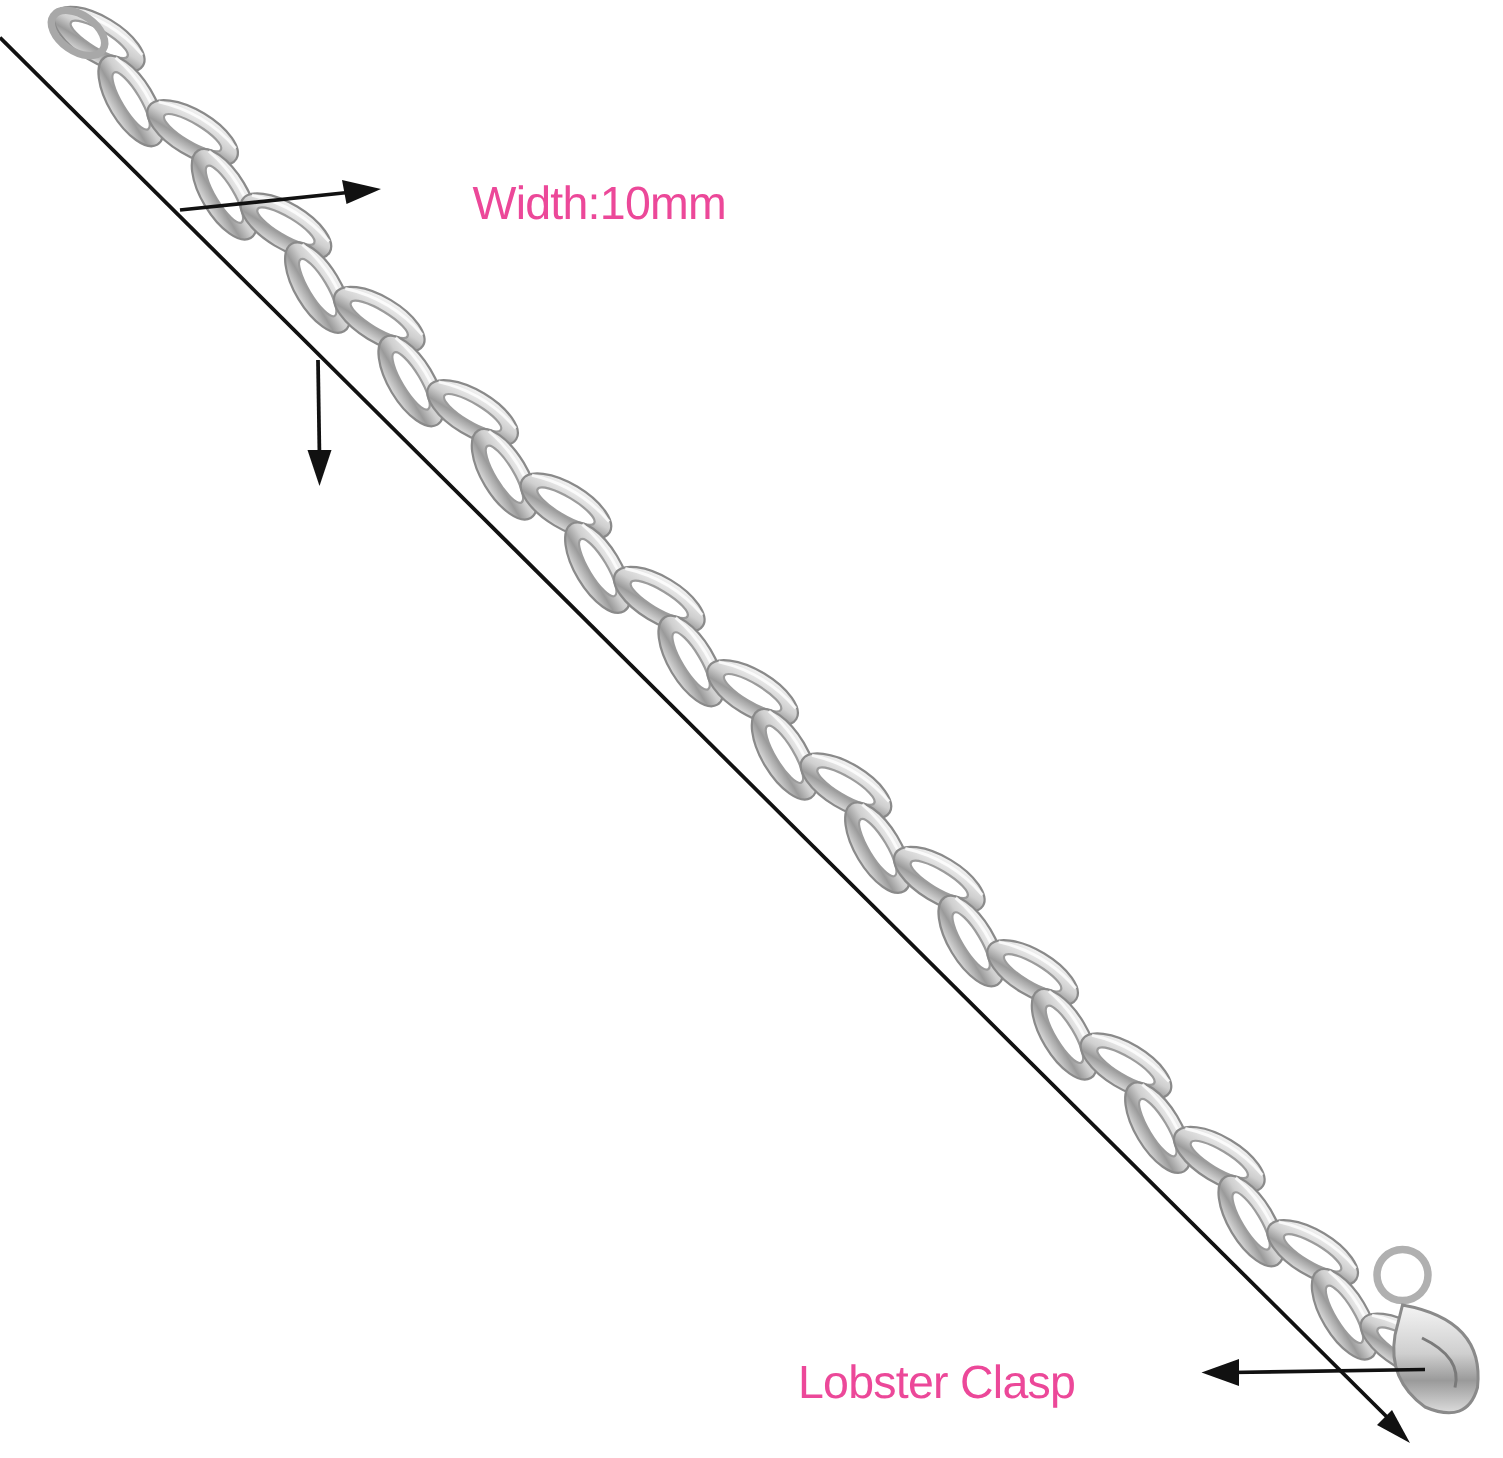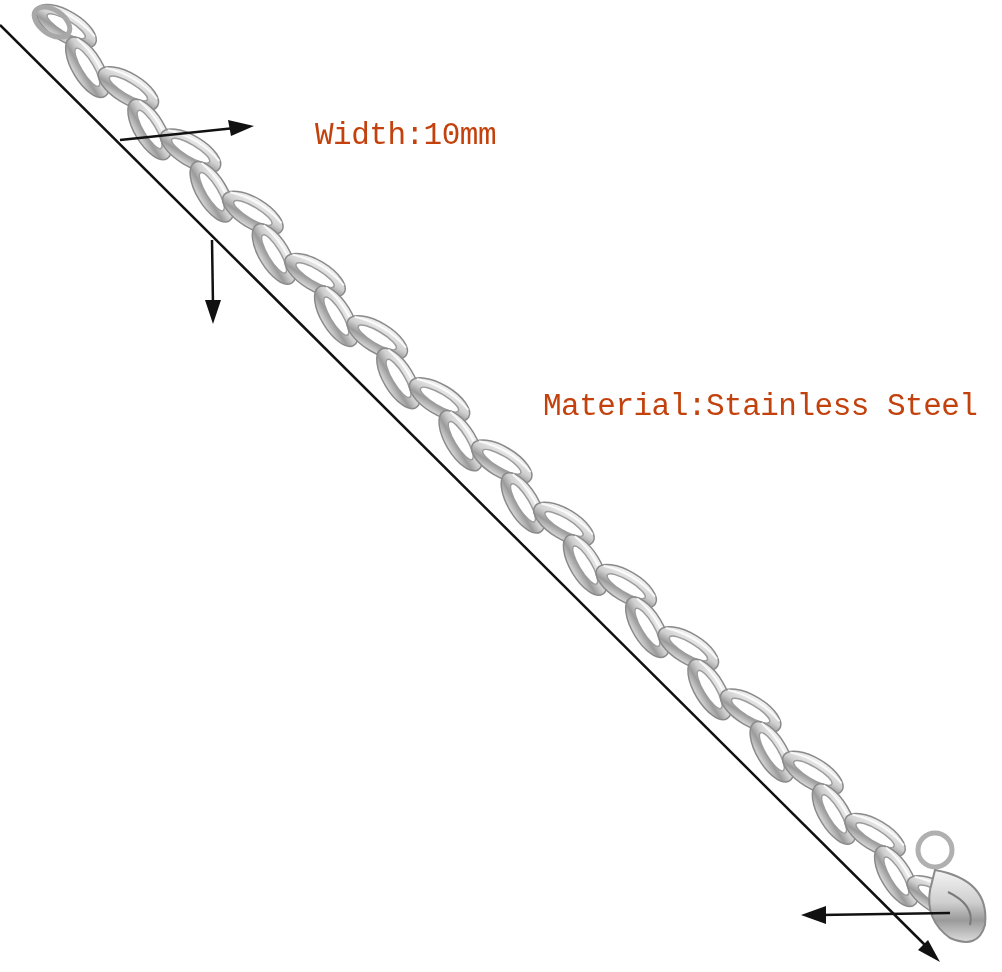--- a/index.html
+++ b/index.html
@@ -1,21 +1,21 @@
 <!DOCTYPE html>
 <html><head>
   <meta charset="utf-8">
   <style>
     html, body { margin: 0; padding: 0; background: #ffffff; }
     .canvas { position: relative; width: 1002px; height: 972px; overflow: hidden; background: #ffffff; }
     .canvas svg { position: absolute; left: 0; top: 0; }
     .label {
       position: absolute;
-      font-family: Liberation Mono, monospace;
-      color: #c2410c;
+      font-family: Liberation Sans, sans-serif;
+      color: #ec4899;
       white-space: nowrap;
       letter-spacing: -0.5px;
     }
     .lbl-width { left: 315px; top: 118px; font-size: 31px; }
     .lbl-length { left: 22px; top: 364px; font-size: 31px; }
     .lbl-material { left: 543px; top: 389px; font-size: 31px; }
     .lbl-clasp { left: 532px; top: 904px; font-size: 31px; }
   </style>
 </head>
 <body>
@@ -99,14 +99,14 @@
       <polygon points="213,324 205,300 221,300" fill="#111"></polygon>
     </g>
 
     <g>
       <line x1="950" y1="913" x2="820" y2="915" stroke="#111" stroke-width="2.5"></line>
       <polygon points="801,915 826,906 826,924" fill="#111"></polygon>
     </g>
   </svg>
 
   <div class="label lbl-width">Width:10mm</div>
-  <div class="label lbl-material">Material:Stainless Steel</div>
+  <div class="label lbl-clasp">Lobster Clasp</div>
 </div>
 
 </body></html>

